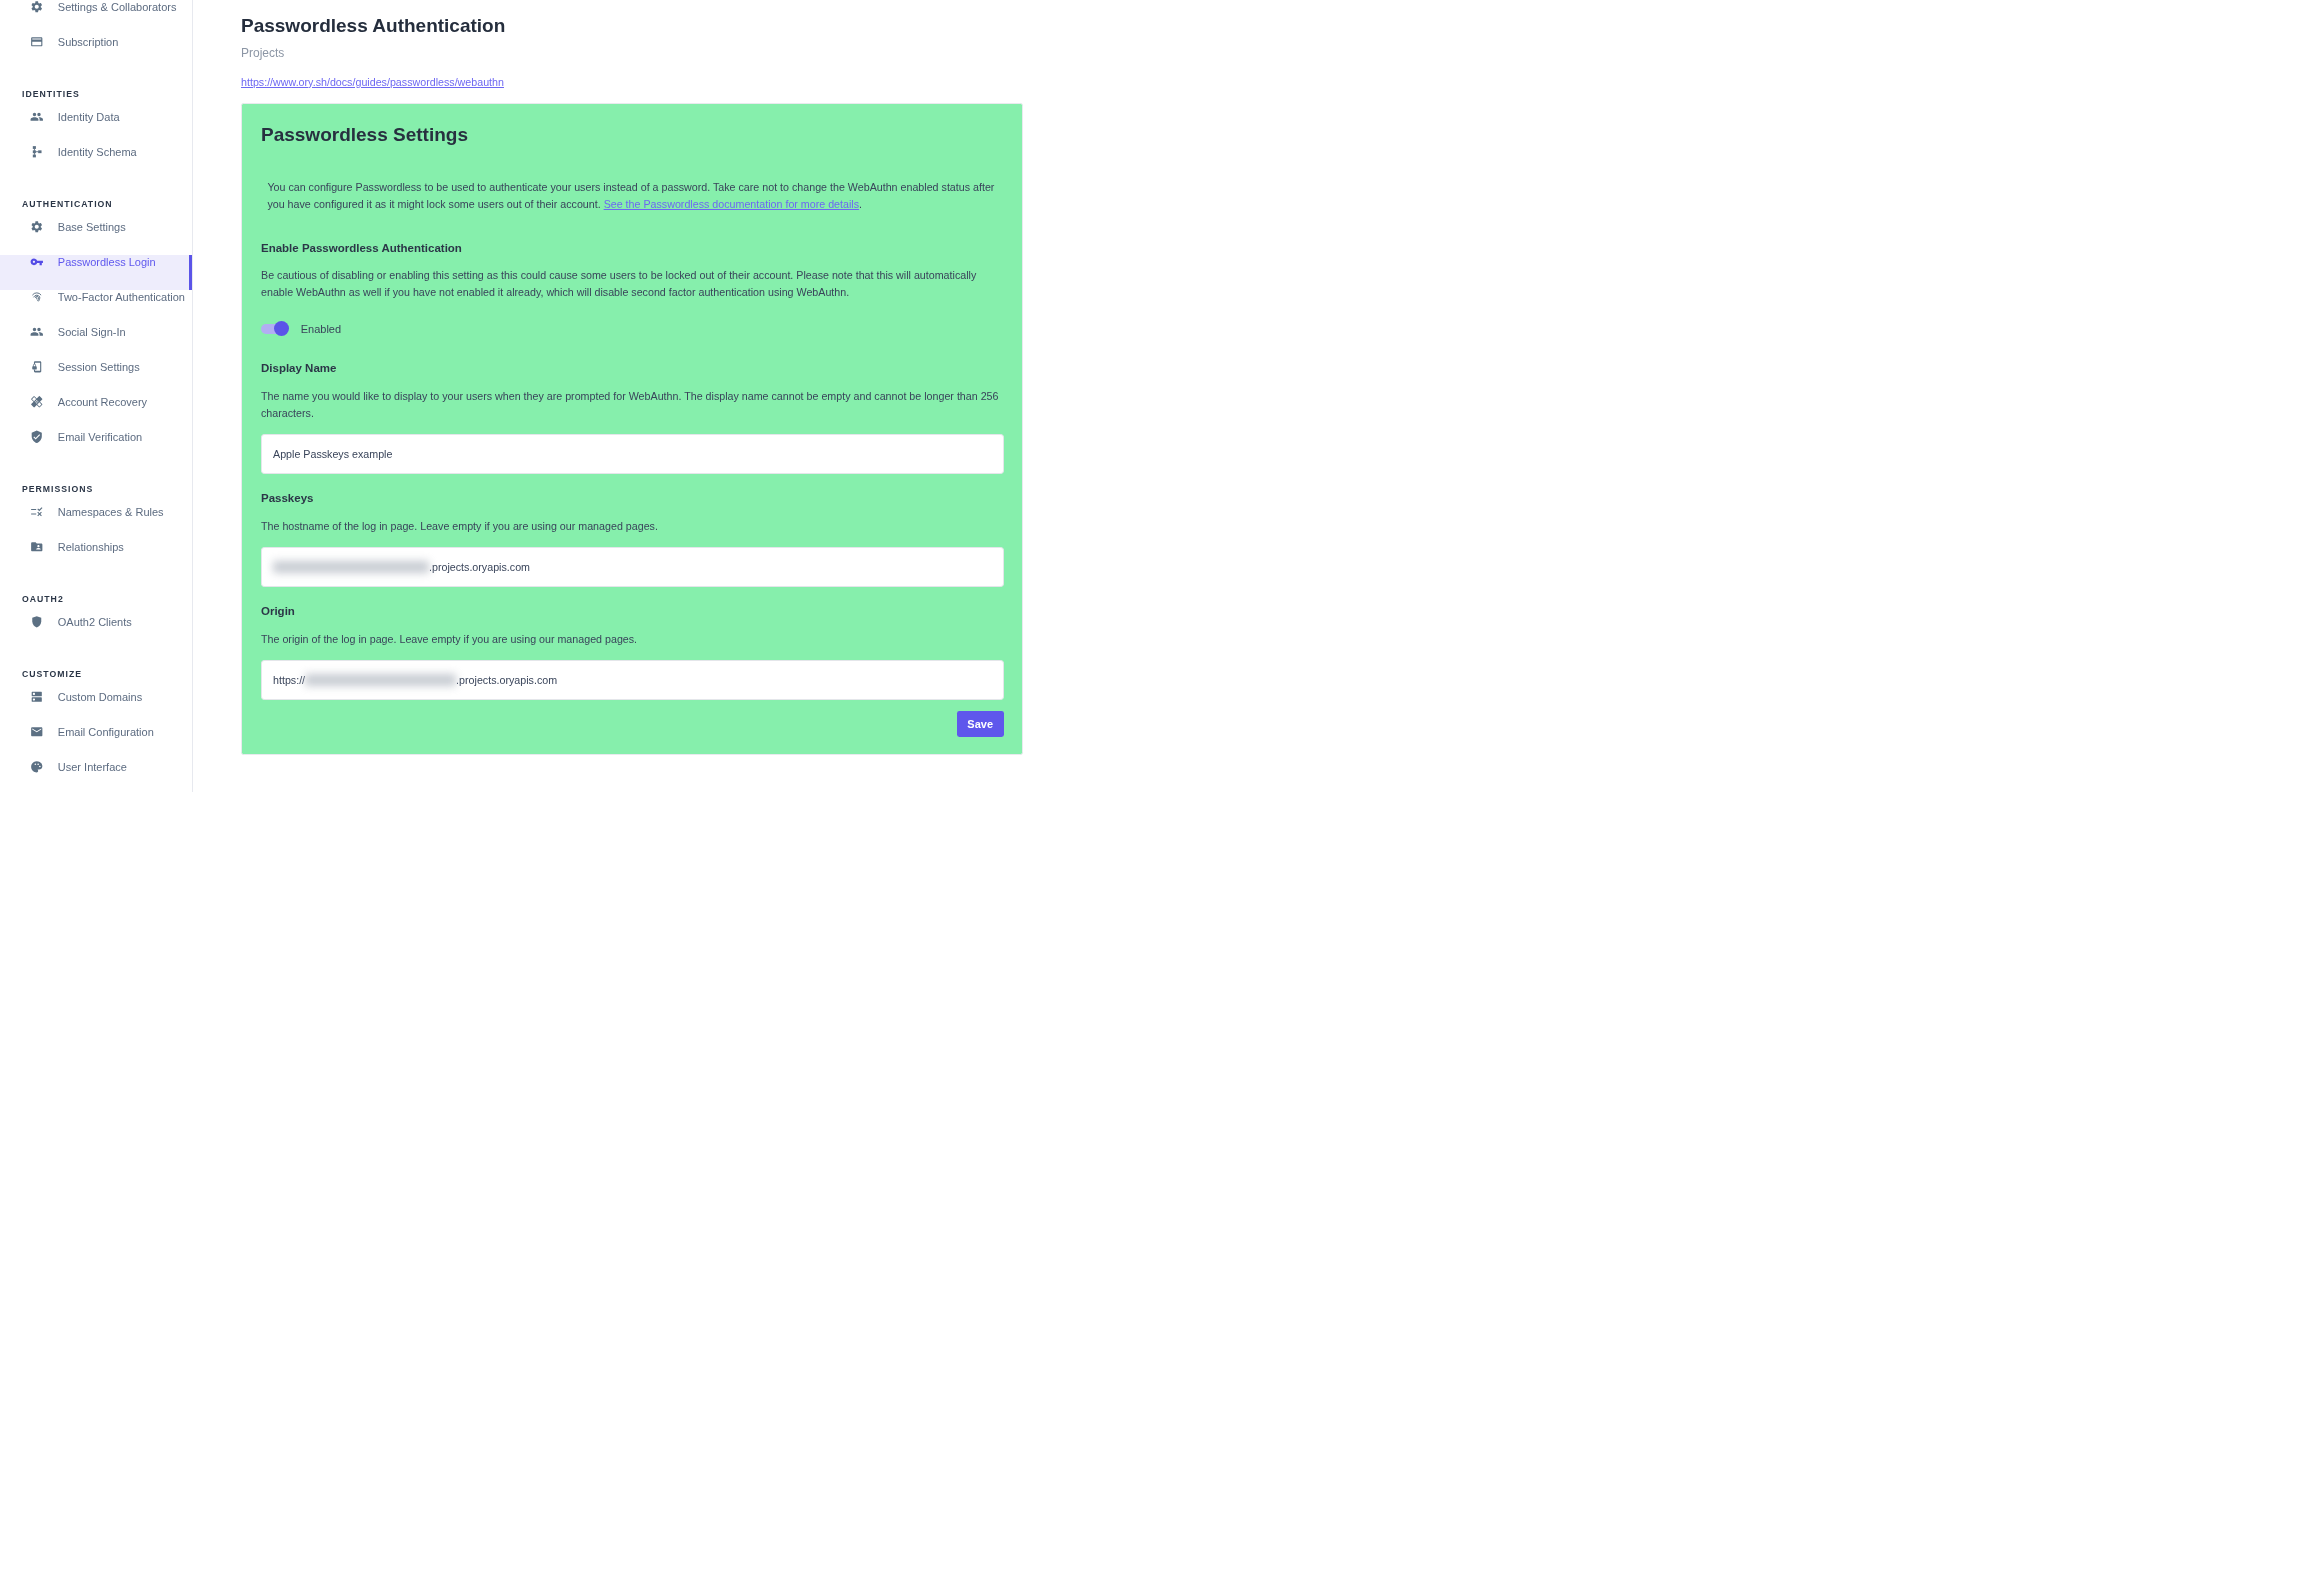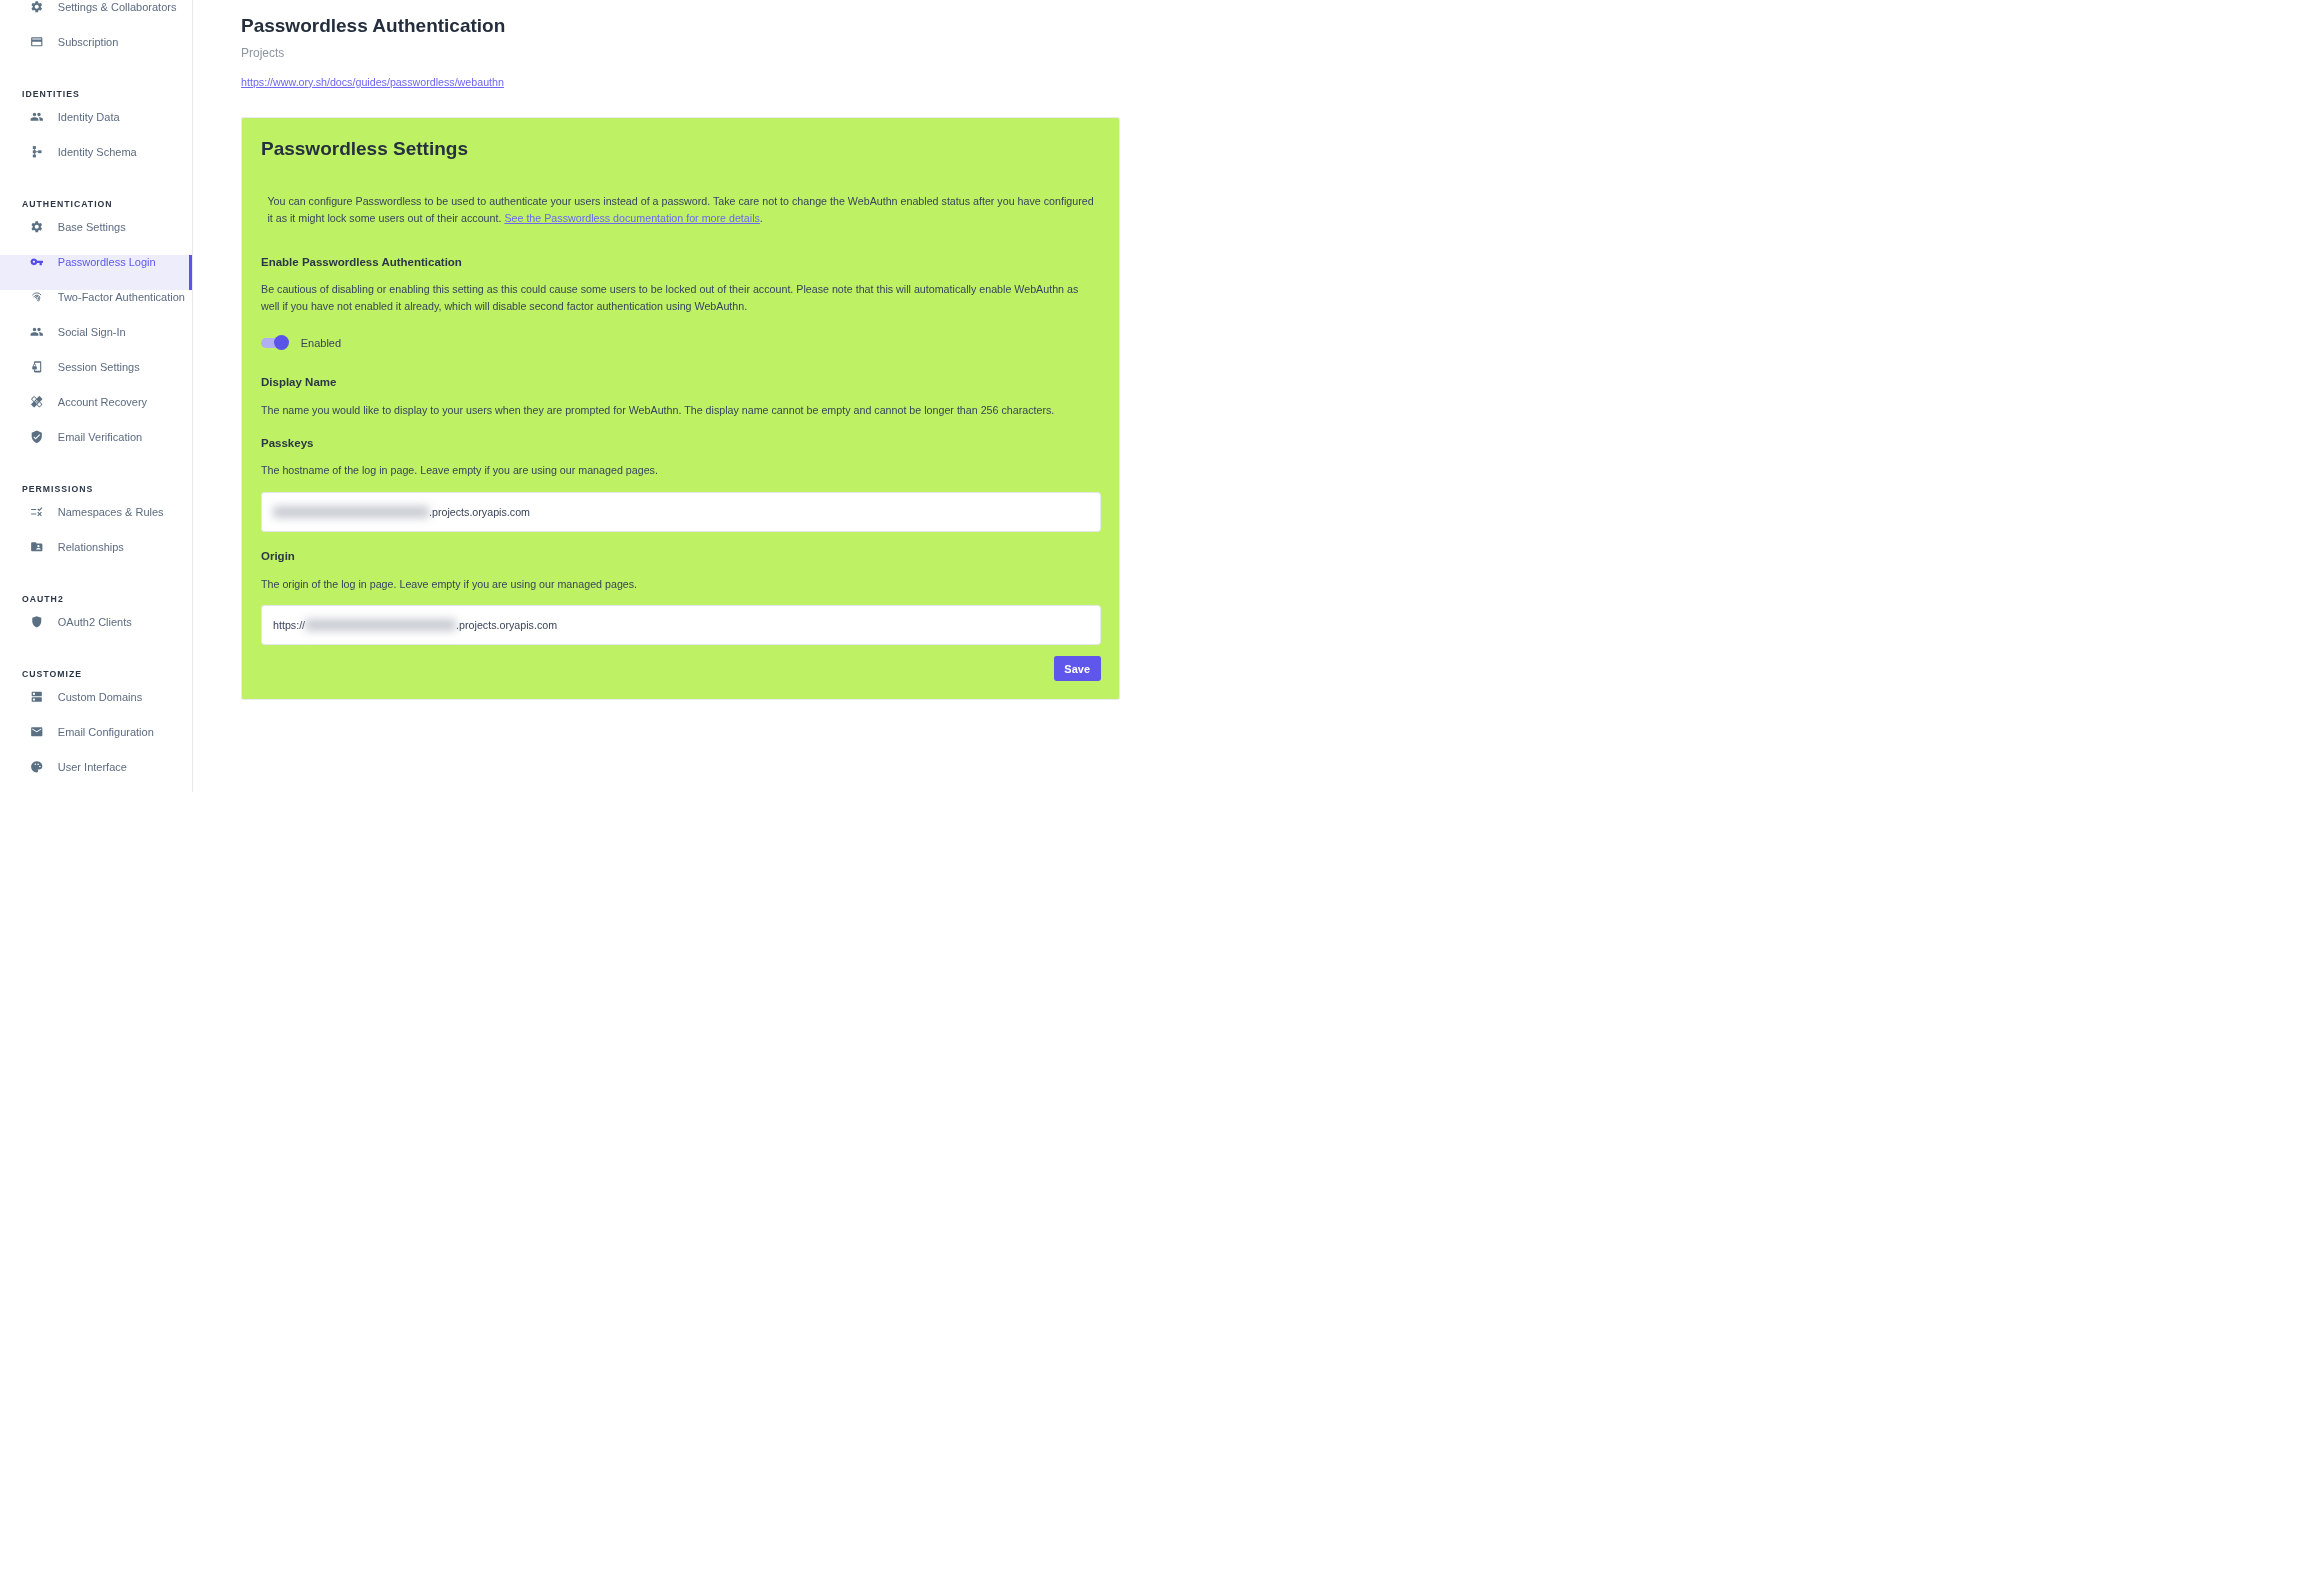--- a/index.html
+++ b/index.html
@@ -23,22 +23,22 @@
   .side-item.selected::after{content:"";position:absolute;right:0;top:0;width:3.2px;height:100%;
         background:#5B54E8;}
 
   
   main{flex:1;padding:16px 0 0 48px;box-sizing:border-box;}
   .page-title{font-size:19px;line-height:20.7px;font-weight:700;color:#252E3D;margin:0;}
   .breadcrumb{margin-top:9.5px;font-size:12px;line-height:14.3px;color:#8C96A5;}
   .doc-link{display:inline-block;margin-top:14.3px;font-size:10.7px;line-height:14.3px;
         color:#6D67F2;text-decoration:underline;cursor:pointer;}
 
-  .card{margin-top:28px;width:879px;box-sizing:border-box;border:0.8px solid #E8EAEE;
-        border-radius:2.4px;background:#bef264;padding:19px 18.3px 17.5px 19px;margin-bottom:27px;}
+  .card{margin-top:14px;width:782px;box-sizing:border-box;border:0.8px solid #E8EAEE;
+        border-radius:2.4px;background:#86efac;padding:19px 18.3px 17.5px 19px;margin-bottom:27px;}
   .card h2{font-size:19px;line-height:24px;font-weight:700;color:#27303F;margin:0;}
   .intro{margin:32px 0 0 6.4px;font-size:10.7px;line-height:16.7px;color:#39445A;max-width:835px;}
   .intro a{color:#6D67F2;text-decoration:underline;cursor:pointer;}
   .field-label{margin-top:27px;font-size:11.5px;line-height:16.7px;font-weight:700;color:#2B3647;}
   .field-desc{margin-top:11px;font-size:10.7px;line-height:16.7px;color:#39445A;max-width:835px;}
 
   .toggle-row{margin-top:20.7px;display:flex;align-items:center;height:15px;}
   .toggle{position:relative;width:27px;height:10.3px;border-radius:5.6px;background:#B2AEF2;cursor:pointer;}
   .toggle .knob{position:absolute;right:-0.8px;top:-2.4px;width:15px;height:15px;border-radius:50%;
         background:#5B54E8;}
@@ -284,20 +284,23 @@
 
       <div class="toggle-row">
         <div class="toggle">
           <div class="knob"></div>
         </div>
         <span class="toggle-label">Enabled</span>
       </div>
 
       <div class="field-label label2" style="margin-top:24px">Display Name</div>
       <p class="field-desc">The name you would like to display to your users when they are prompted for WebAuthn. The display name cannot be empty and cannot be longer than 256 characters.</p>
+      <div class="tinput">
+        <span>Apple Passkeys example</span>
+      </div>
 
       <div class="field-label label2">Passkeys</div>
       <p class="field-desc">The hostname of the log in page. Leave empty if you are using our managed pages.</p>
       <div class="tinput">
         <span class="redacted host"></span>
           <span>.projects.oryapis.com</span>
       </div>
 
       <div class="field-label label2">Origin</div>
       <p class="field-desc">The origin of the log in page. Leave empty if you are using our managed pages.</p>

